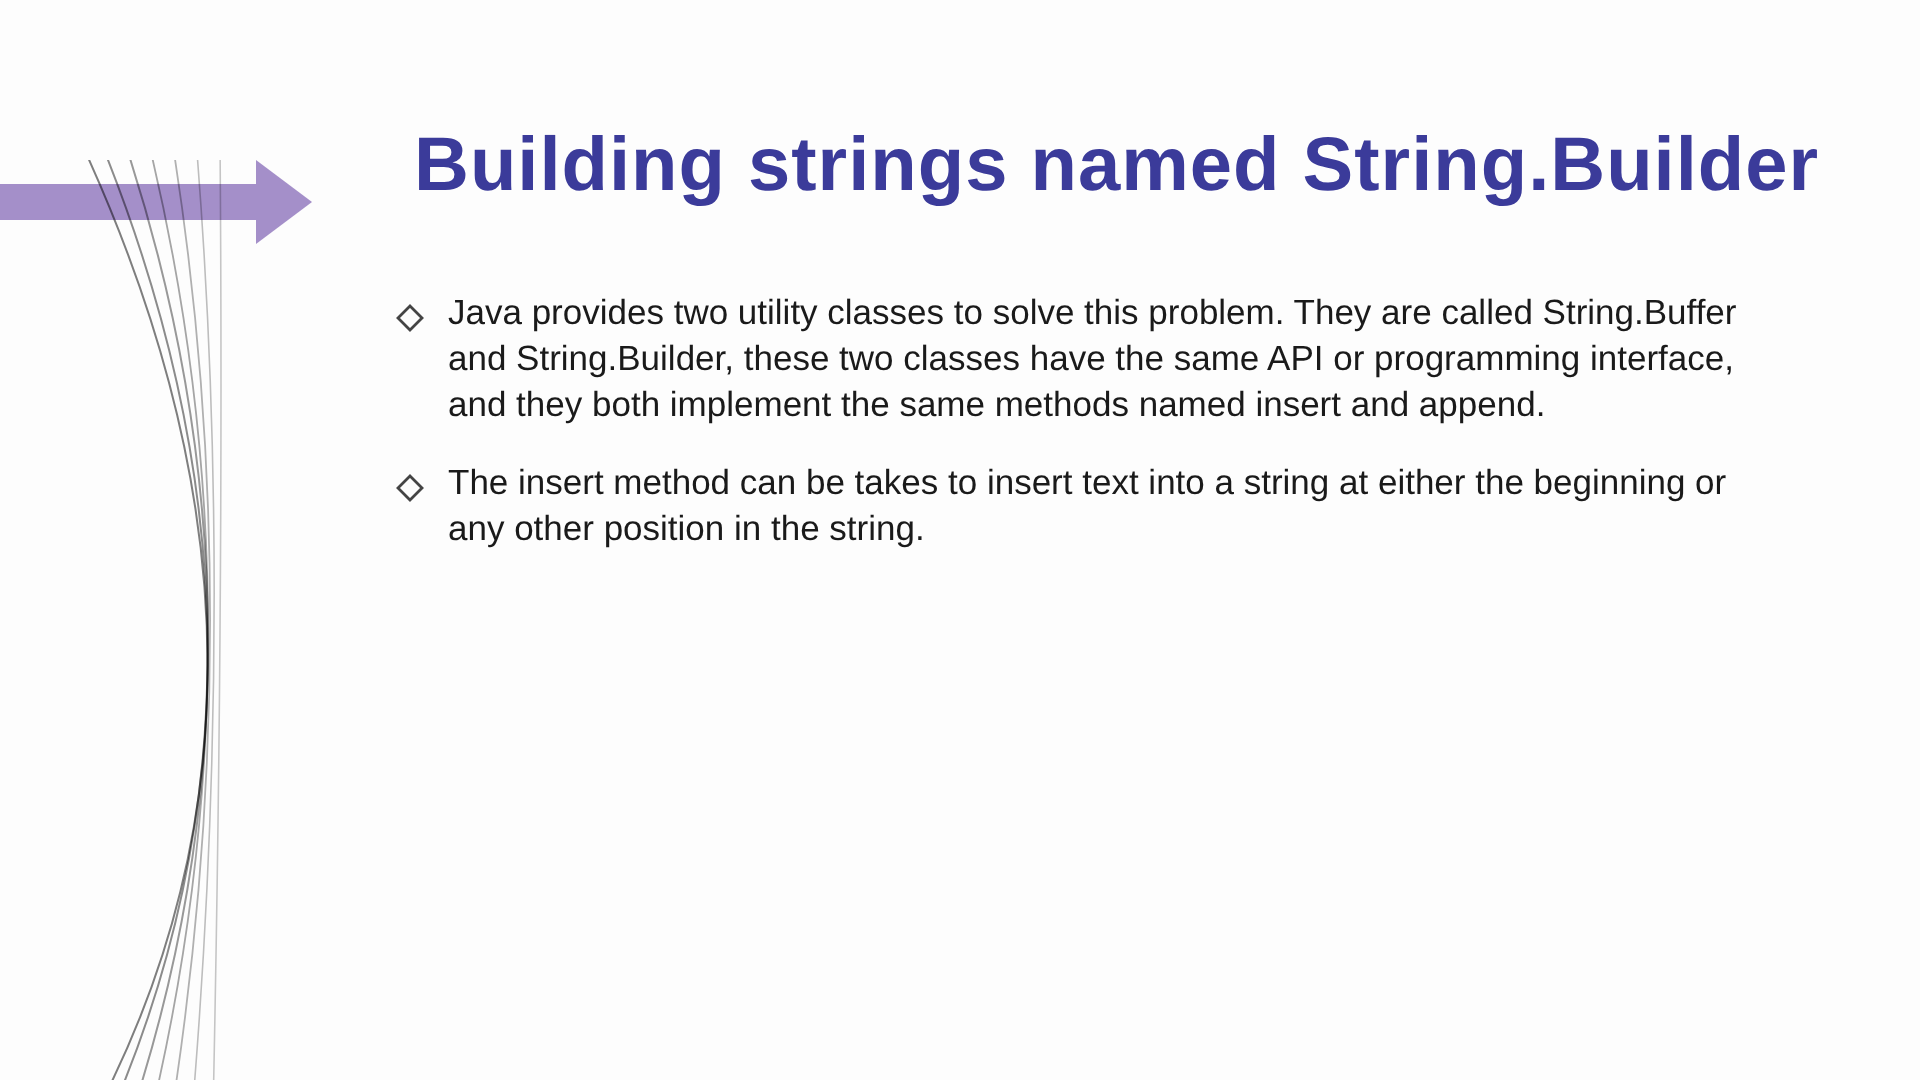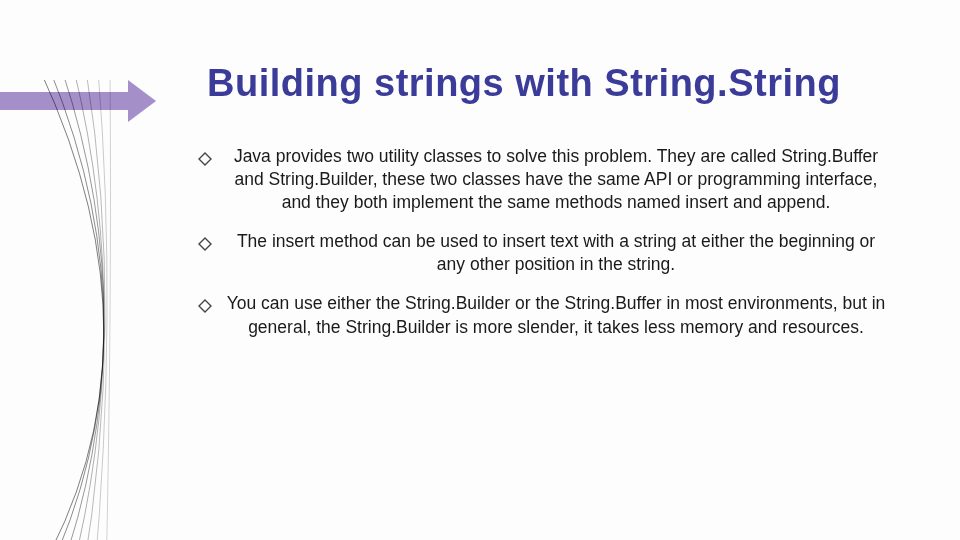--- a/index.html
+++ b/index.html
@@ -62,60 +62,52 @@
   }
   .bullet-icon {
     flex: 0 0 auto;
     width: 14px;
     height: 14px;
     margin-top: 4px;
     margin-right: 12px;
     position: relative;
     color: #444;
   }
-  .bullet-text { flex: 1; text-align: center; }
+  .bullet-text { flex: 1; }
 </style>
 </head>
 <body>
 
 <div class="decor-bar"></div>
 <div class="decor-arrowhead"></div>
 
 <div class="curves-wrap">
   <svg width="220" height="500" viewBox="0 0 220 500">
     <path d="M 10 -10 Q 120 260 5 500" stroke="rgba(0,0,0,0.45)" stroke-width="1" fill="none"></path>
     <path d="M 22 -10 Q 108 250 18 500" stroke="rgba(0,0,0,0.4)" stroke-width="1" fill="none"></path>
     <path d="M 34 -10 Q 96 245 30 500" stroke="rgba(0,0,0,0.35)" stroke-width="0.9" fill="none"></path>
     <path d="M 46 -10 Q 86 240 42 500" stroke="rgba(0,0,0,0.3)" stroke-width="0.9" fill="none"></path>
     <path d="M 58 -10 Q 78 235 54 500" stroke="rgba(0,0,0,0.25)" stroke-width="0.8" fill="none"></path>
     <path d="M 70 -10 Q 72 230 66 500" stroke="rgba(0,0,0,0.22)" stroke-width="0.8" fill="none"></path>
     <path d="M 0 -10 Q 130 270 -5 500" stroke="rgba(0,0,0,0.5)" stroke-width="1" fill="none"></path>
   </svg>
 </div>
 
-<h1 class="title">Building strings with String.String</h1>
+<h1 class="title">Building strings named String.Builder</h1>
 
 <div class="content">
   <div class="bullet-item">
     <span class="bullet-icon">
       <svg width="14" height="14" viewBox="0 0 14 14">
           <path d="M7 1 L13 7 L7 13 L1 7 Z" fill="none" stroke="#444" stroke-width="1.4"></path>
         </svg>
     </span>
     <span class="bullet-text">Java provides two utility classes to solve this problem. They are called String.Buffer and String.Builder, these two classes have the same API or programming interface, and they both implement the same methods named insert and append.</span>
   </div>
   <div class="bullet-item">
     <span class="bullet-icon">
       <svg width="14" height="14" viewBox="0 0 14 14">
           <path d="M7 1 L13 7 L7 13 L1 7 Z" fill="none" stroke="#444" stroke-width="1.4"></path>
         </svg>
     </span>
-    <span class="bullet-text">The insert method can be used to insert text with a string at either the beginning or any other position in the string.</span>
-  </div>
-  <div class="bullet-item">
-    <span class="bullet-icon">
-      <svg width="14" height="14" viewBox="0 0 14 14">
-          <path d="M7 1 L13 7 L7 13 L1 7 Z" fill="none" stroke="#444" stroke-width="1.4"></path>
-        </svg>
-    </span>
-    <span class="bullet-text"> You can use either the String.Builder or the String.Buffer in most environments, but in general, the String.Builder is more slender, it takes less memory and resources.</span>
+    <span class="bullet-text">The insert method can be takes to insert text into a string at either the beginning or any other position in the string.</span>
   </div>
 </div>
 
 </body></html>

